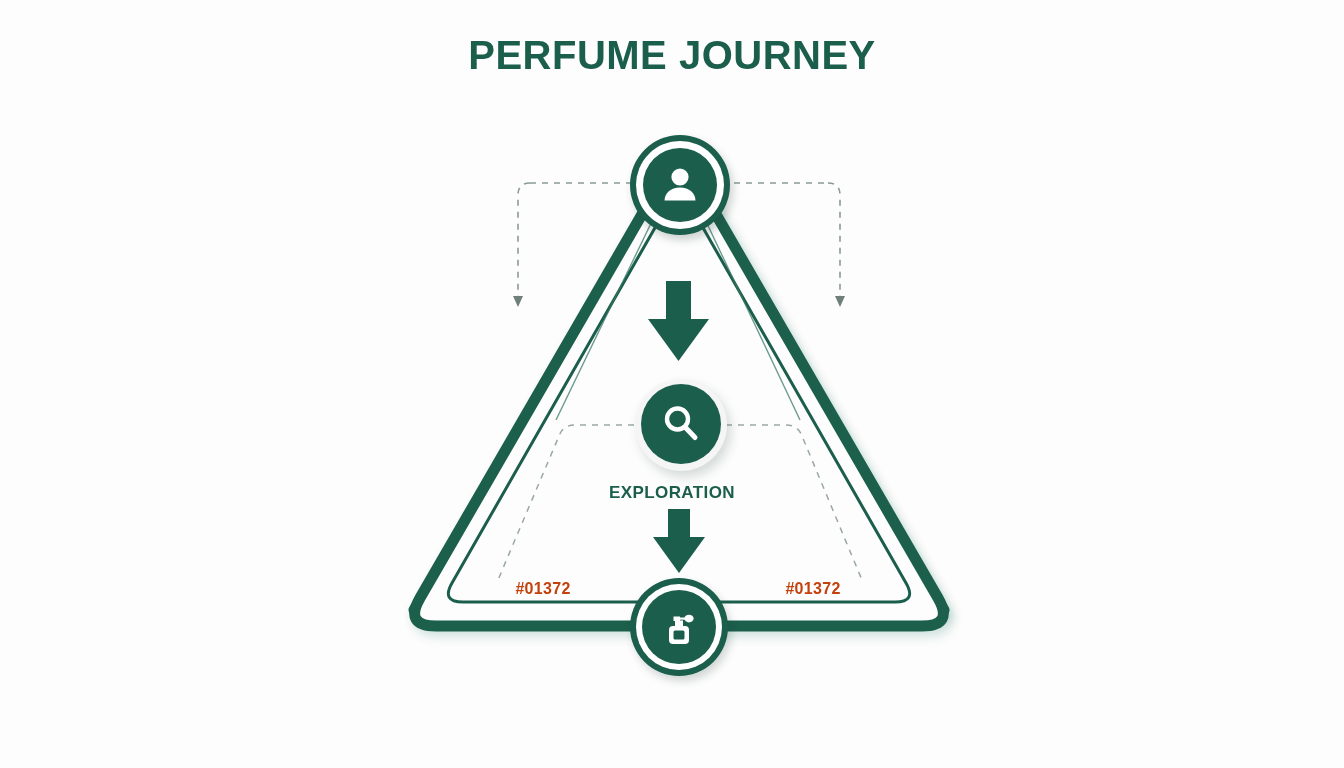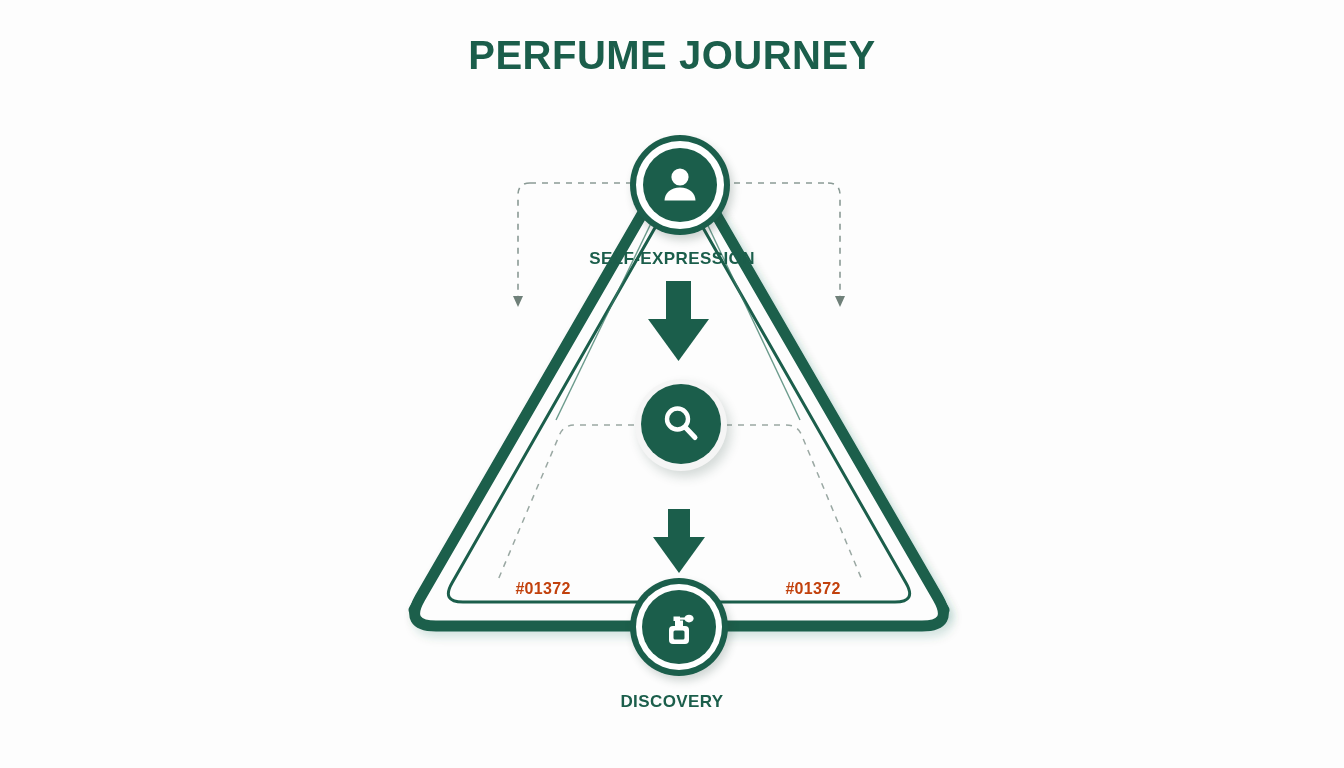--- a/index.html
+++ b/index.html
@@ -208,45 +208,44 @@
 
   <div class="node" id="node-top">
     <div class="inner-ring"></div>
     <div class="disc">
       <svg class="glyph" width="44" height="44" viewBox="0 0 44 44">
         <circle cx="22" cy="14" r="8.6" fill="#ffffff"></circle>
         <path d="M 22 24.5 C 12.8 24.5 6.5 30.4 6.5 37.5 L 37.5 37.5 C 37.5 30.4 31.2 24.5 22 24.5 Z" fill="#ffffff"></path>
       </svg>
     </div>
   </div>
-  <div class="node-label" id="label-self">SELF-EXPRESSION</div>
 
   <div class="node" id="node-mid">
     <div class="disc">
       <svg class="glyph" width="44" height="44" viewBox="0 0 44 44">
         <circle cx="18.5" cy="17" r="10.5" fill="none" stroke="#ffffff" stroke-width="4.4"></circle>
         <line x1="26.5" y1="25.5" x2="36" y2="35.5" stroke="#ffffff" stroke-width="5" stroke-linecap="round"></line>
       </svg>
     </div>
   </div>
+  <div class="node-label" id="label-explore">EXPLORATION</div>
 
   <div class="node" id="node-bot">
     <div class="inner-ring"></div>
     <div class="disc">
       <svg class="glyph" width="44" height="44" viewBox="0 0 44 44">
 
         <rect x="12" y="21" width="20" height="18" rx="4" fill="#ffffff"></rect>
         <rect x="16.5" y="25.5" width="11" height="9" rx="1.5" fill="#1b5e4b"></rect>
 
         <rect x="18" y="15.5" width="8" height="6" fill="#ffffff"></rect>
         <rect x="16.5" y="11.5" width="6.5" height="4.5" fill="#ffffff"></rect>
 
         <rect x="23" y="12.5" width="5.5" height="2.2" fill="#ffffff"></rect>
         <ellipse cx="32" cy="13.6" rx="4.6" ry="3.9" fill="#ffffff"></ellipse>
       </svg>
     </div>
   </div>
-  <div class="node-label" id="label-discovery">DISCOVERY</div>
 
   <div class="side-code" id="code-left">#01372</div>
   <div class="side-code" id="code-right">#01372</div>
 
 </div>
 
 </body></html>

